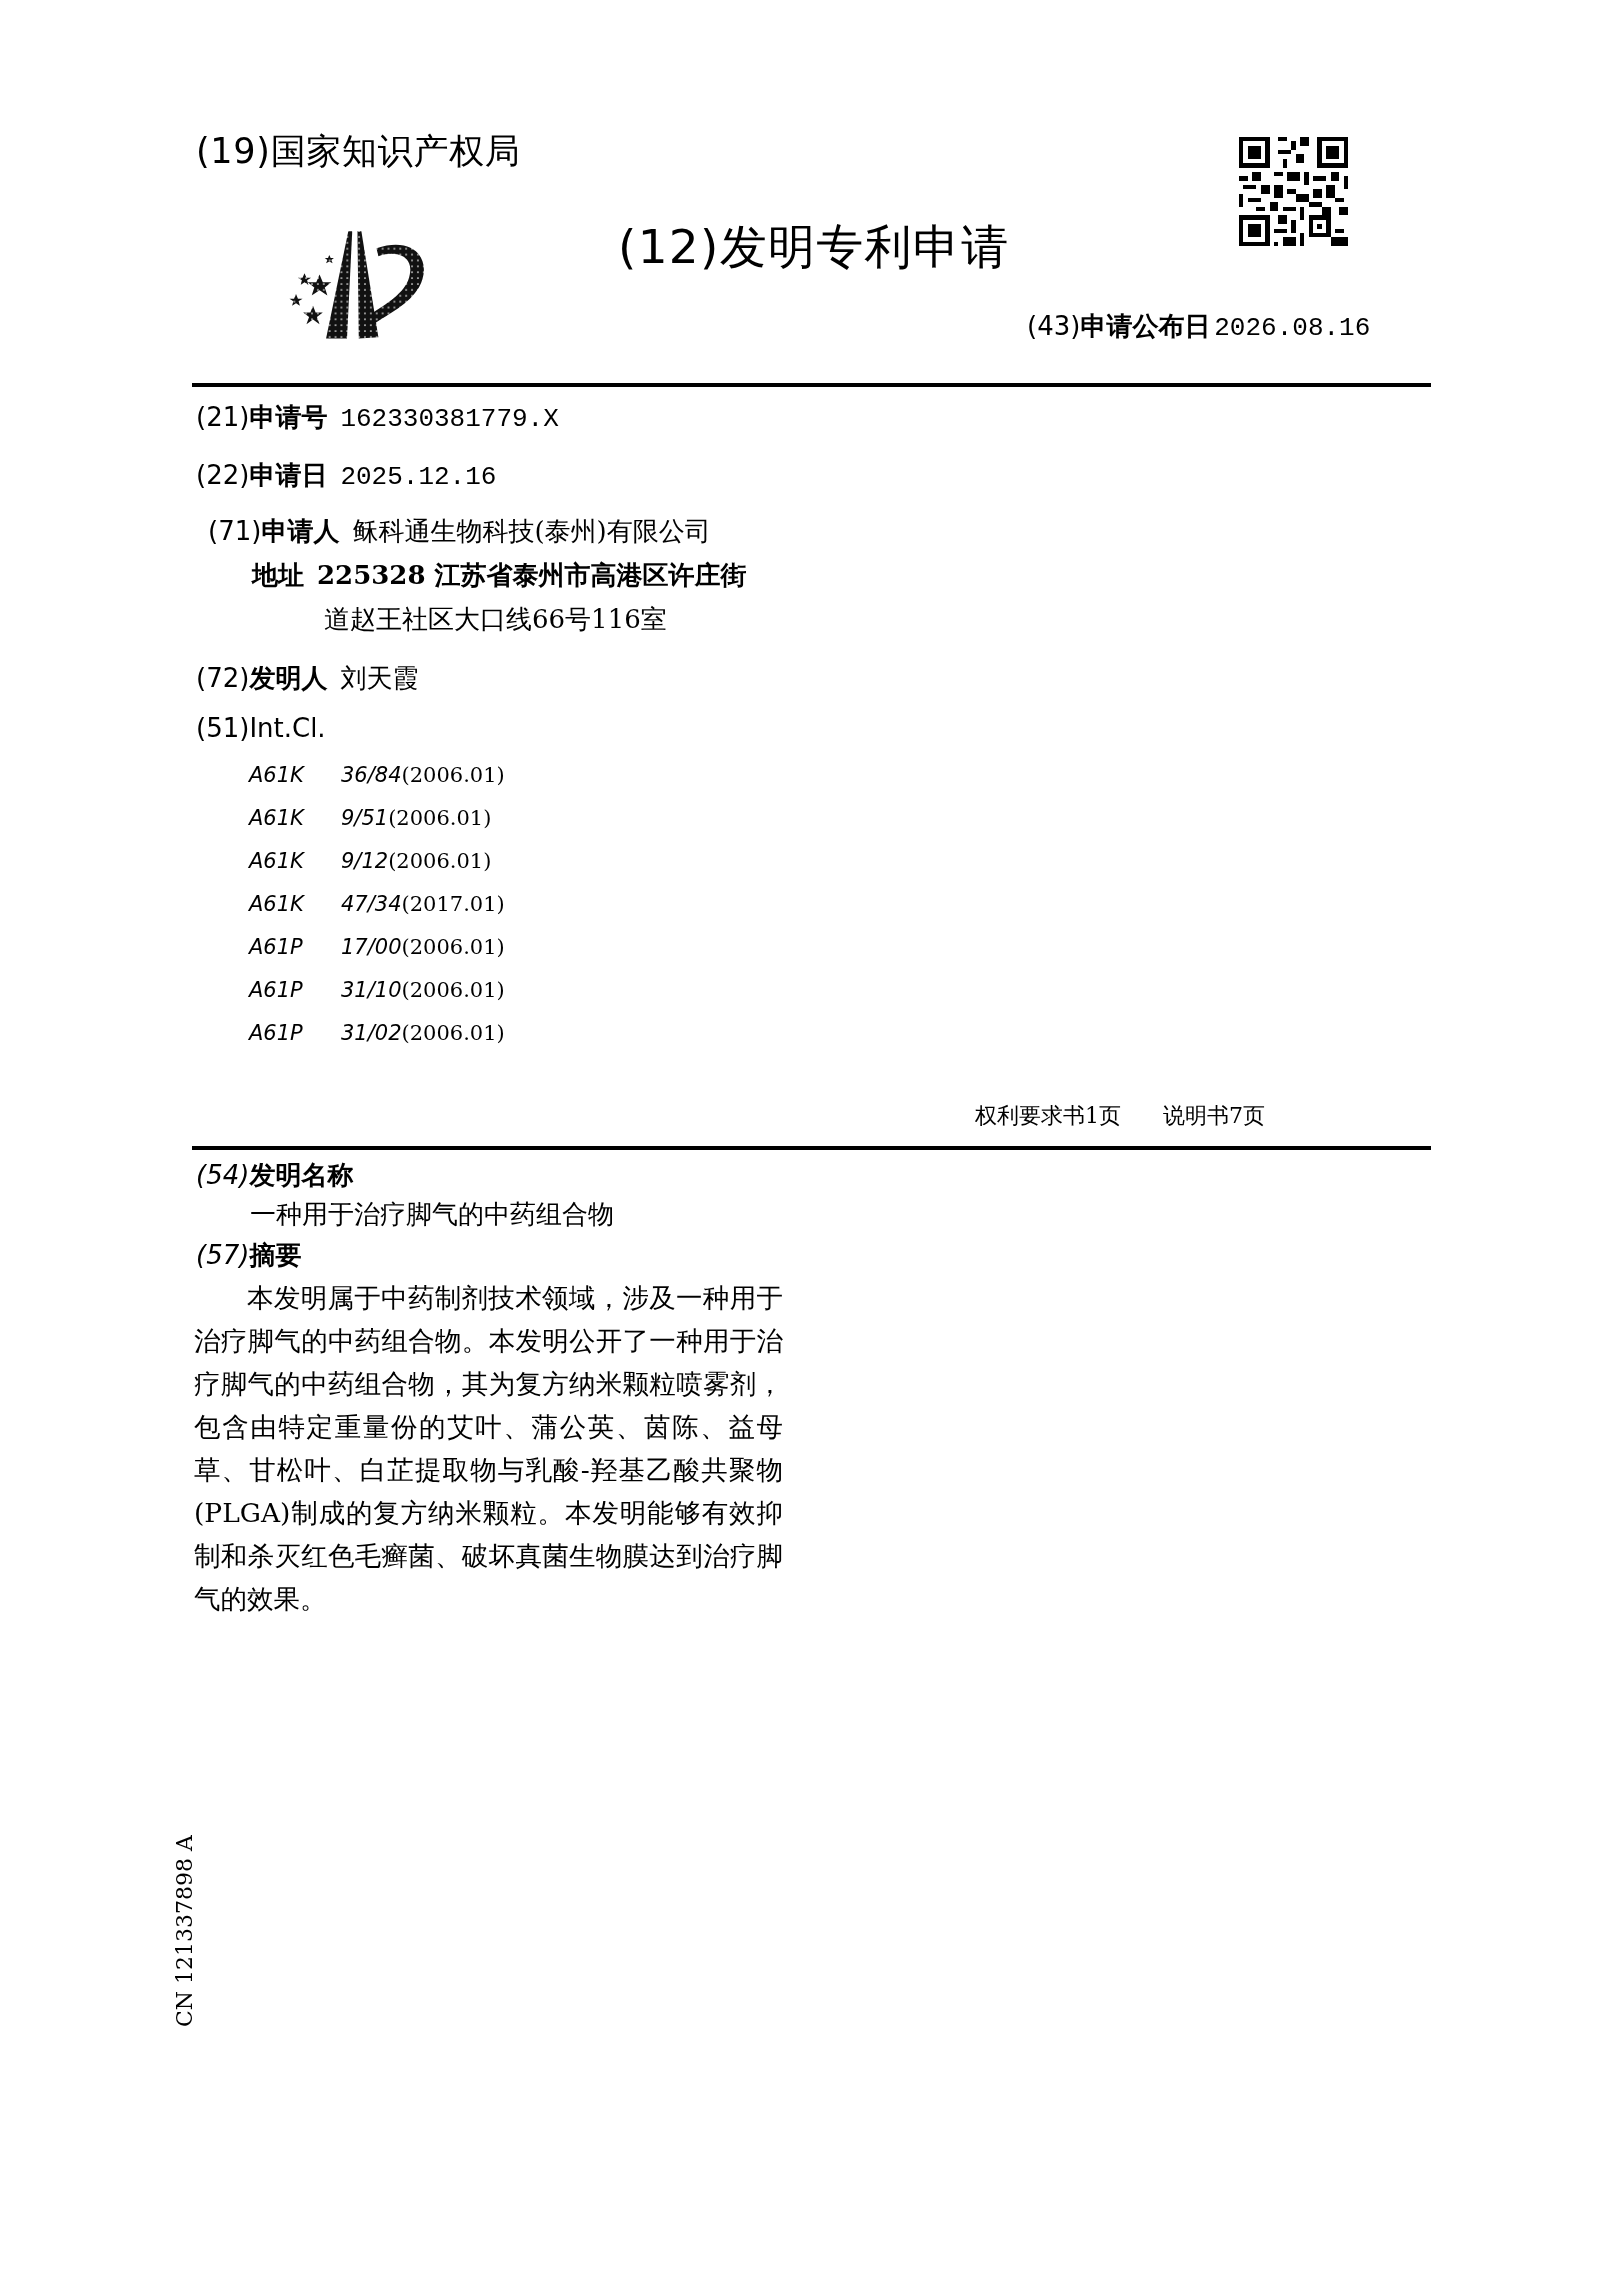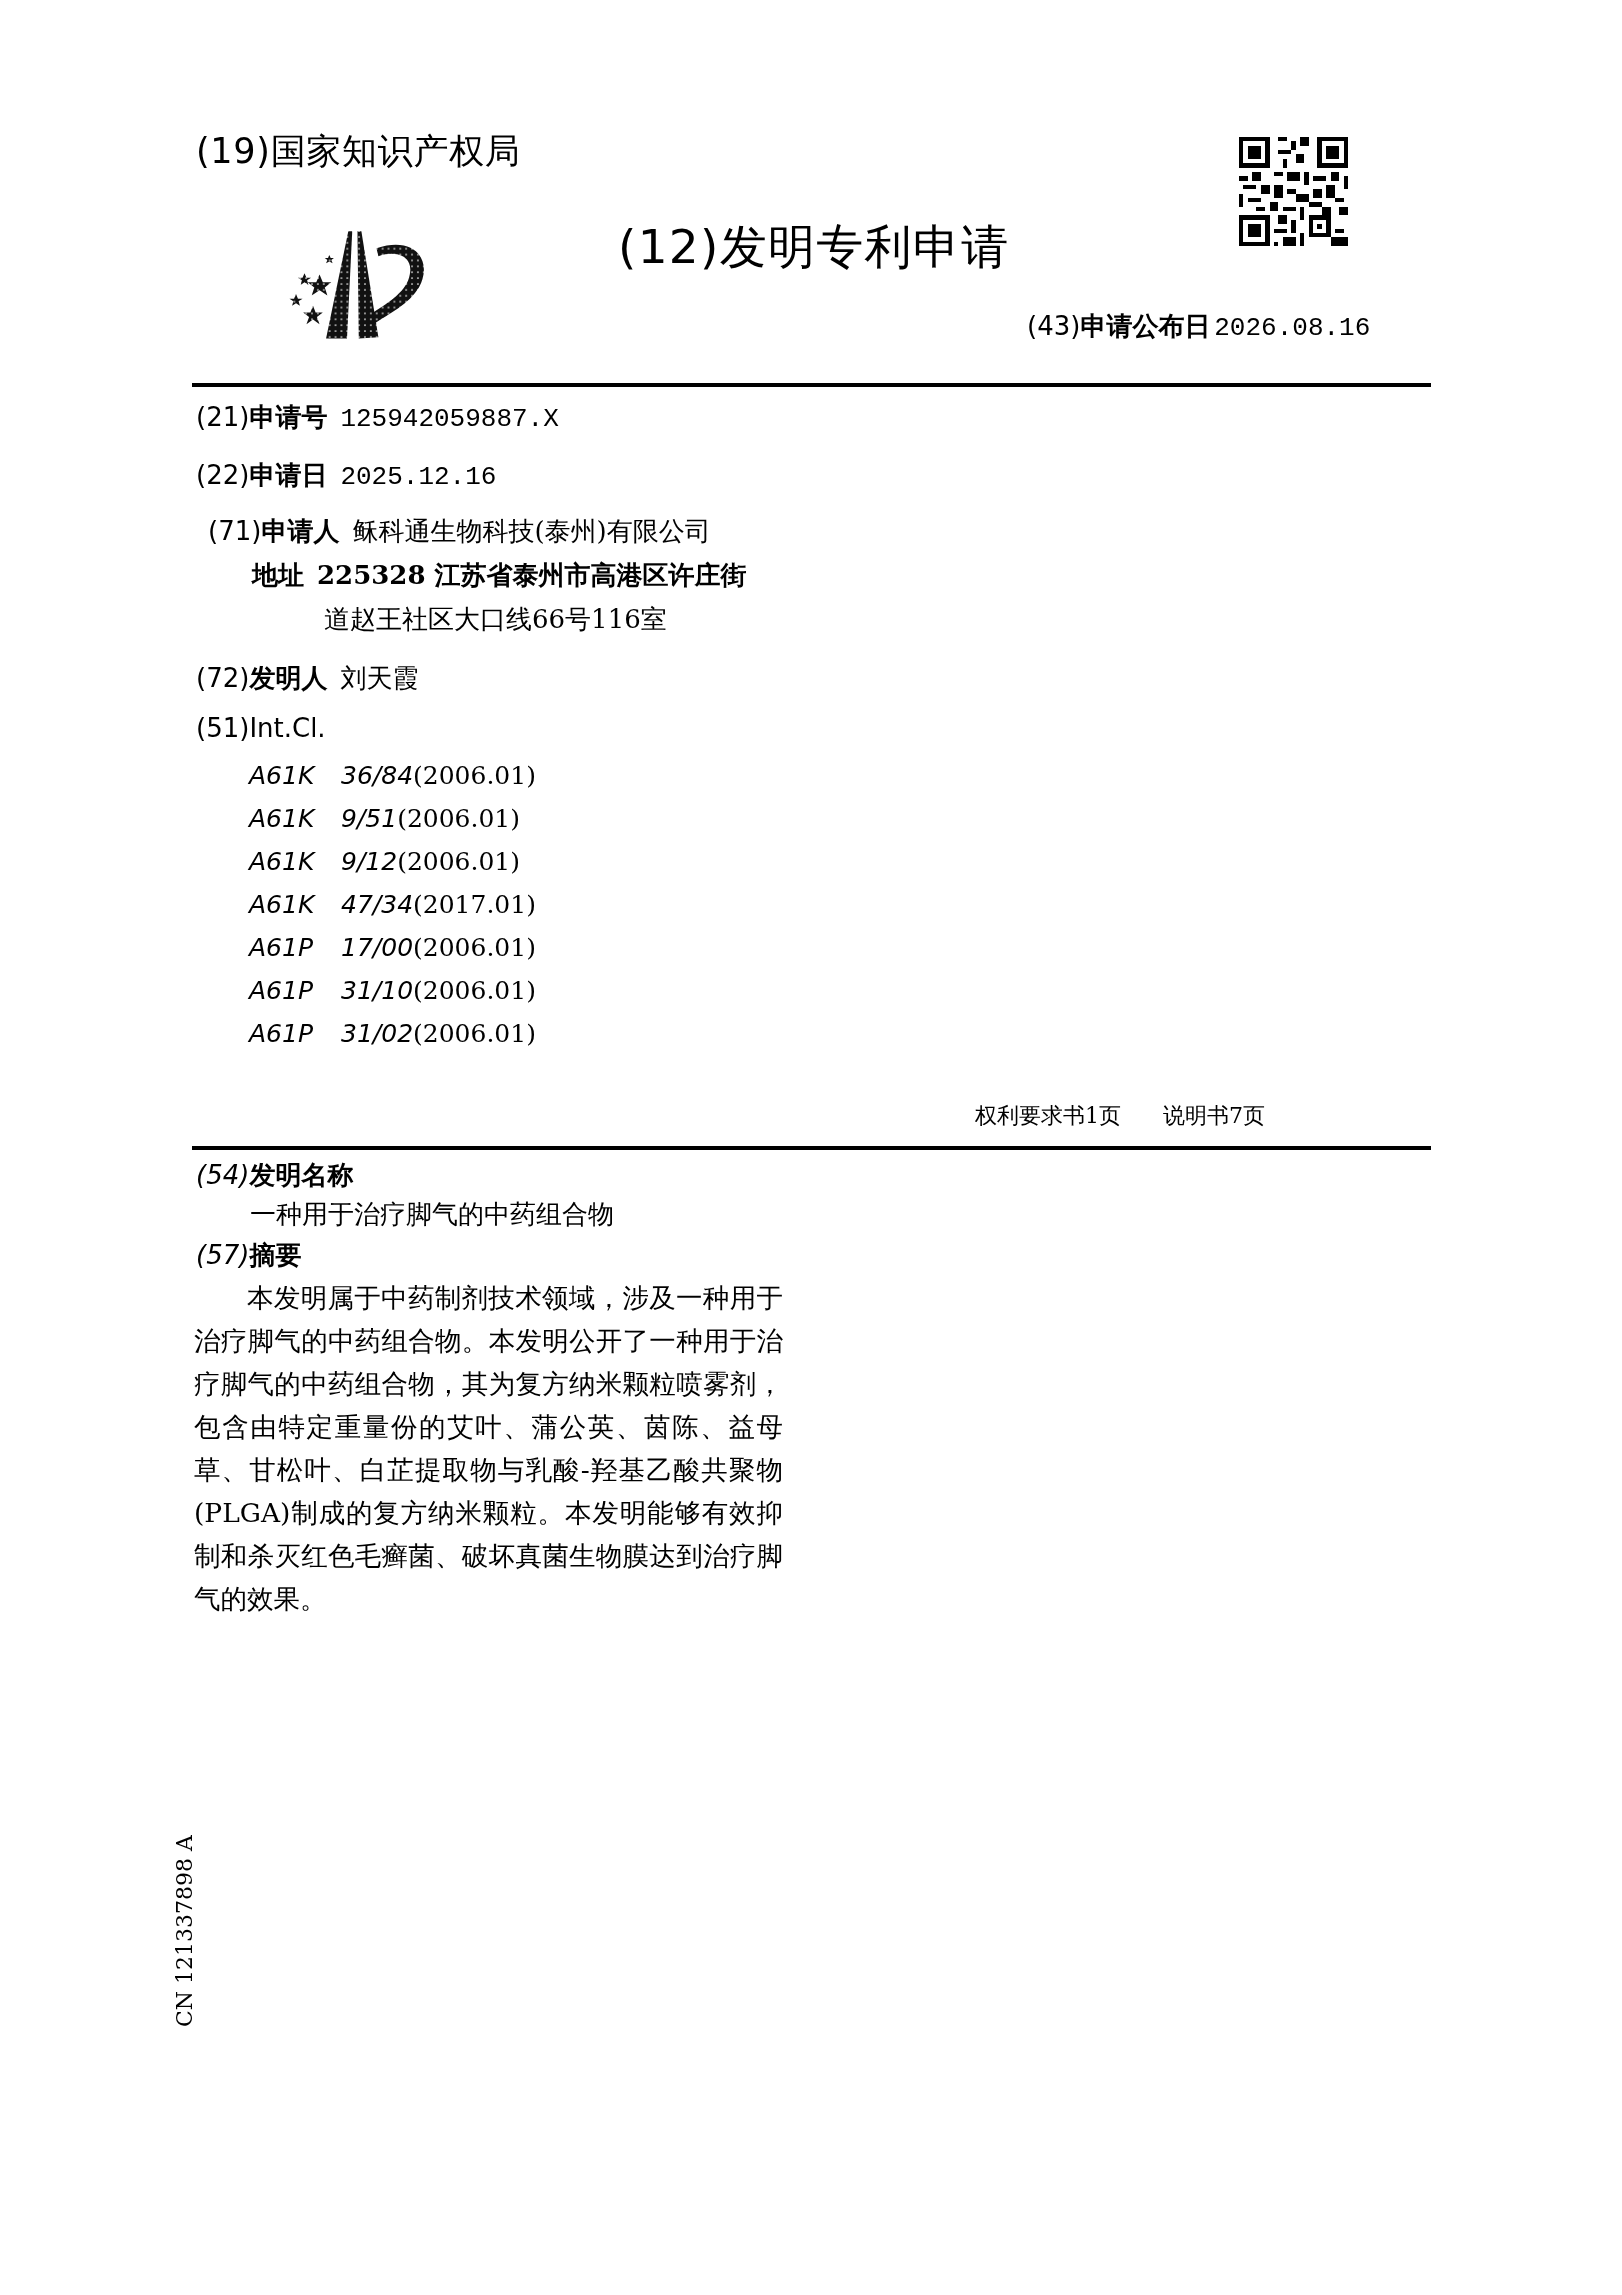--- a/index.html
+++ b/index.html
@@ -23,21 +23,21 @@
     .field .code { font-family: "DejaVu Sans", "Liberation Sans", sans-serif; }
     .field .lbl { font-family: "DejaVu Sans", "Liberation Sans", sans-serif; font-weight: bold; }
     .field .val { font-family: "DejaVu Serif", "Liberation Serif", serif; margin-left: 13px; }
     .field .mval { font-family: "Liberation Mono", "DejaVu Sans Mono", monospace; margin-left: 13px; }
 
     .addr { left: 252px; font-size: 26px; white-space: nowrap; }
     .addr .lbl { font-family: "DejaVu Sans", "Liberation Sans", sans-serif; font-weight: bold; }
     .addr .val { font-family: "DejaVu Serif", "Liberation Serif", serif; margin-left: 13px; font-weight: bold; }
     .addr2 { left: 324px; font-size: 26px; font-family: "DejaVu Serif", "Liberation Serif", serif; white-space: nowrap; }
 
-    .ipc-list { left: 249px; top: 754px; font-size: 25px; line-height: 43px; }
+    .ipc-list { left: 249px; top: 754px; font-size: 21px; line-height: 43px; }
     .ipc-row { white-space: nowrap; }
     .ipc-row .cls { font-family: "DejaVu Sans", "Liberation Sans", sans-serif; font-style: italic; display: inline-block; width: 92px; }
     .ipc-row .grp { font-family: "DejaVu Sans", "Liberation Sans", sans-serif; font-style: italic; }
     .ipc-row .ver { font-family: "DejaVu Serif", "Liberation Serif", serif; }
 
     .pages { left: 975px; top: 1101px; font-size: 22px; font-family: "DejaVu Serif", "Liberation Serif", serif; white-space: nowrap; }
     .pages span + span { margin-left: 42px; }
 
     .sec { left: 196px; font-size: 26px; white-space: nowrap; }
     .sec .code { font-family: "DejaVu Sans", "Liberation Sans", sans-serif; font-style: italic; }
@@ -139,21 +139,21 @@
 
 <div class="abs pubbox">
   <div class="row">
     <span class="sans">(43)</span><span class="sans" style="font-weight:bold">申请公布日</span><span class="val">2026.08.16</span>
   </div>
 </div>
 
 <div class="abs rule" style="top:383px;"></div>
 
 <div class="abs field" style="top:400px;">
-  <span class="code">(21)</span><span class="lbl">申请号</span><span class="mval">125942059887.X</span>
+  <span class="code">(21)</span><span class="lbl">申请号</span><span class="mval">162330381779.X</span>
 </div>
 
 <div class="abs field" style="top:458px;">
   <span class="code">(22)</span><span class="lbl">申请日</span><span class="mval">2025.12.16</span>
 </div>
 
 <div class="abs field" style="top:514px;margin-left:12px;">
   <span class="code">(71)</span><span class="lbl">申请人</span><span class="val">稣科通生物科技(泰州)有限公司</span>
 </div>
 

